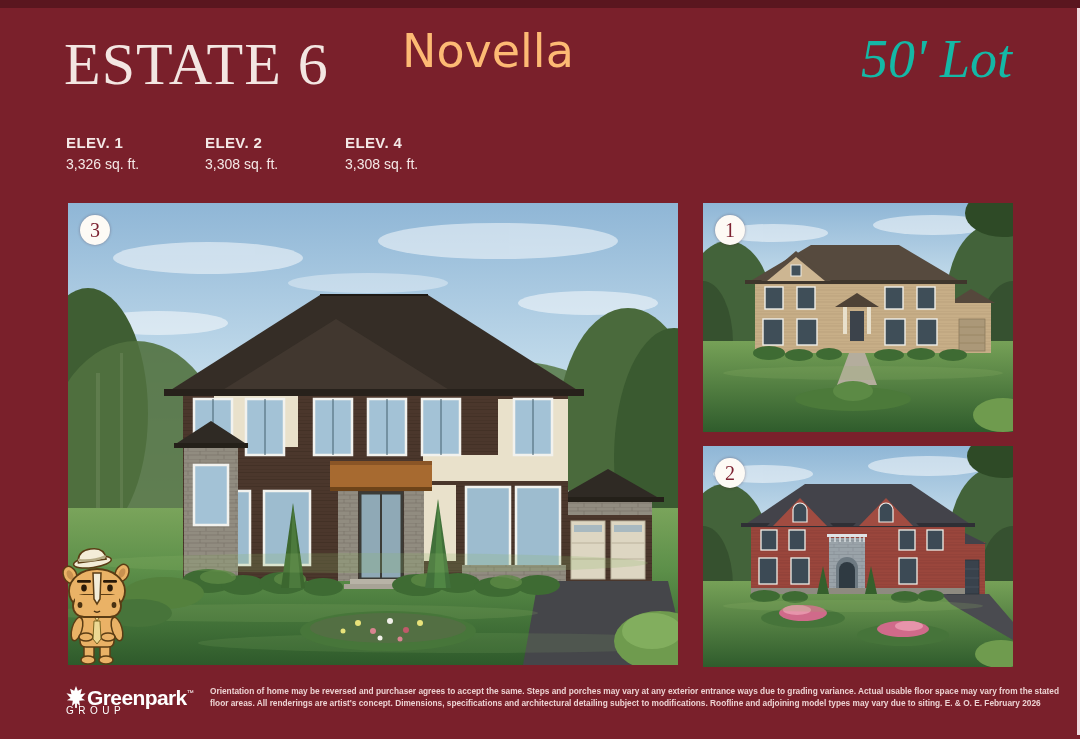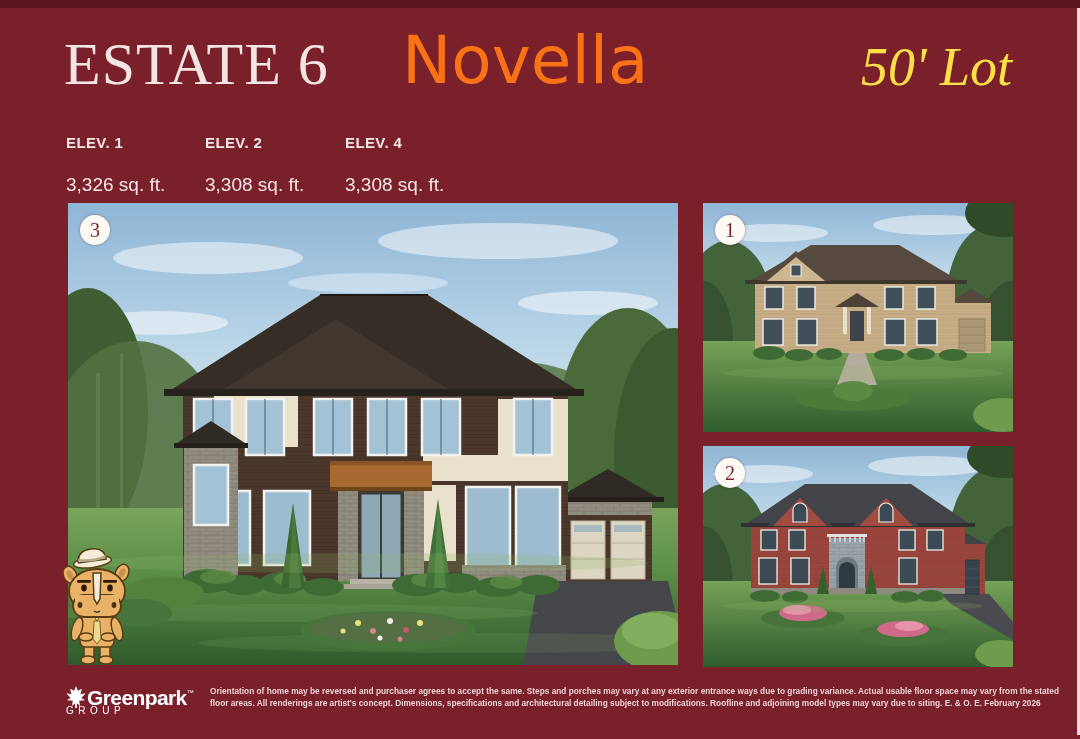--- a/index.html
+++ b/index.html
@@ -12,32 +12,32 @@
 
   
   .series-title{
     position:absolute;left:64px;top:34px;margin:0;
     font-family:"Liberation Serif",serif;font-weight:400;
     font-size:60px;line-height:1;letter-spacing:1px;color:#f3e6e2;
   }
   .model-name{
     position:absolute;left:402px;top:28px;
     font-family:"DejaVu Sans",sans-serif;
-    font-size:66px;line-height:1;color:#f97316;
+    font-size:46px;line-height:1;color:#fdba74;
   }
   .lot-label{
-    position:absolute;right:68px;top:40px;
+    position:absolute;right:68px;top:32px;
     font-family:"Liberation Serif",serif;font-style:italic;
-    font-size:54px;line-height:1;color:#fde047;
+    font-size:54px;line-height:1;color:#14b8a6;
   }
 
   
   .elev-col{position:absolute;top:134px;color:#f4e8e6;}
   .elev-col .elev-label{font-size:15px;font-weight:bold;letter-spacing:.4px;}
-  .elev-col .elev-area{font-size:19px;margin-top:23px;}
+  .elev-col .elev-area{font-size:14px;margin-top:5px;}
   .elev-col.c1{left:66px;} .elev-col.c2{left:205px;} .elev-col.c3{left:345px;}
 
   
   .fig{position:absolute;overflow:hidden;}
   .fig svg{display:block;width:100%;height:100%;}
   .fig-main{left:68px;top:203px;width:610px;height:462px;}
   .fig-e1{left:703px;top:203px;width:310px;height:229px;}
   .fig-e2{left:703px;top:446px;width:310px;height:221px;}
   .badge{
     position:absolute;left:12px;top:12px;width:30px;height:30px;border-radius:50%;

